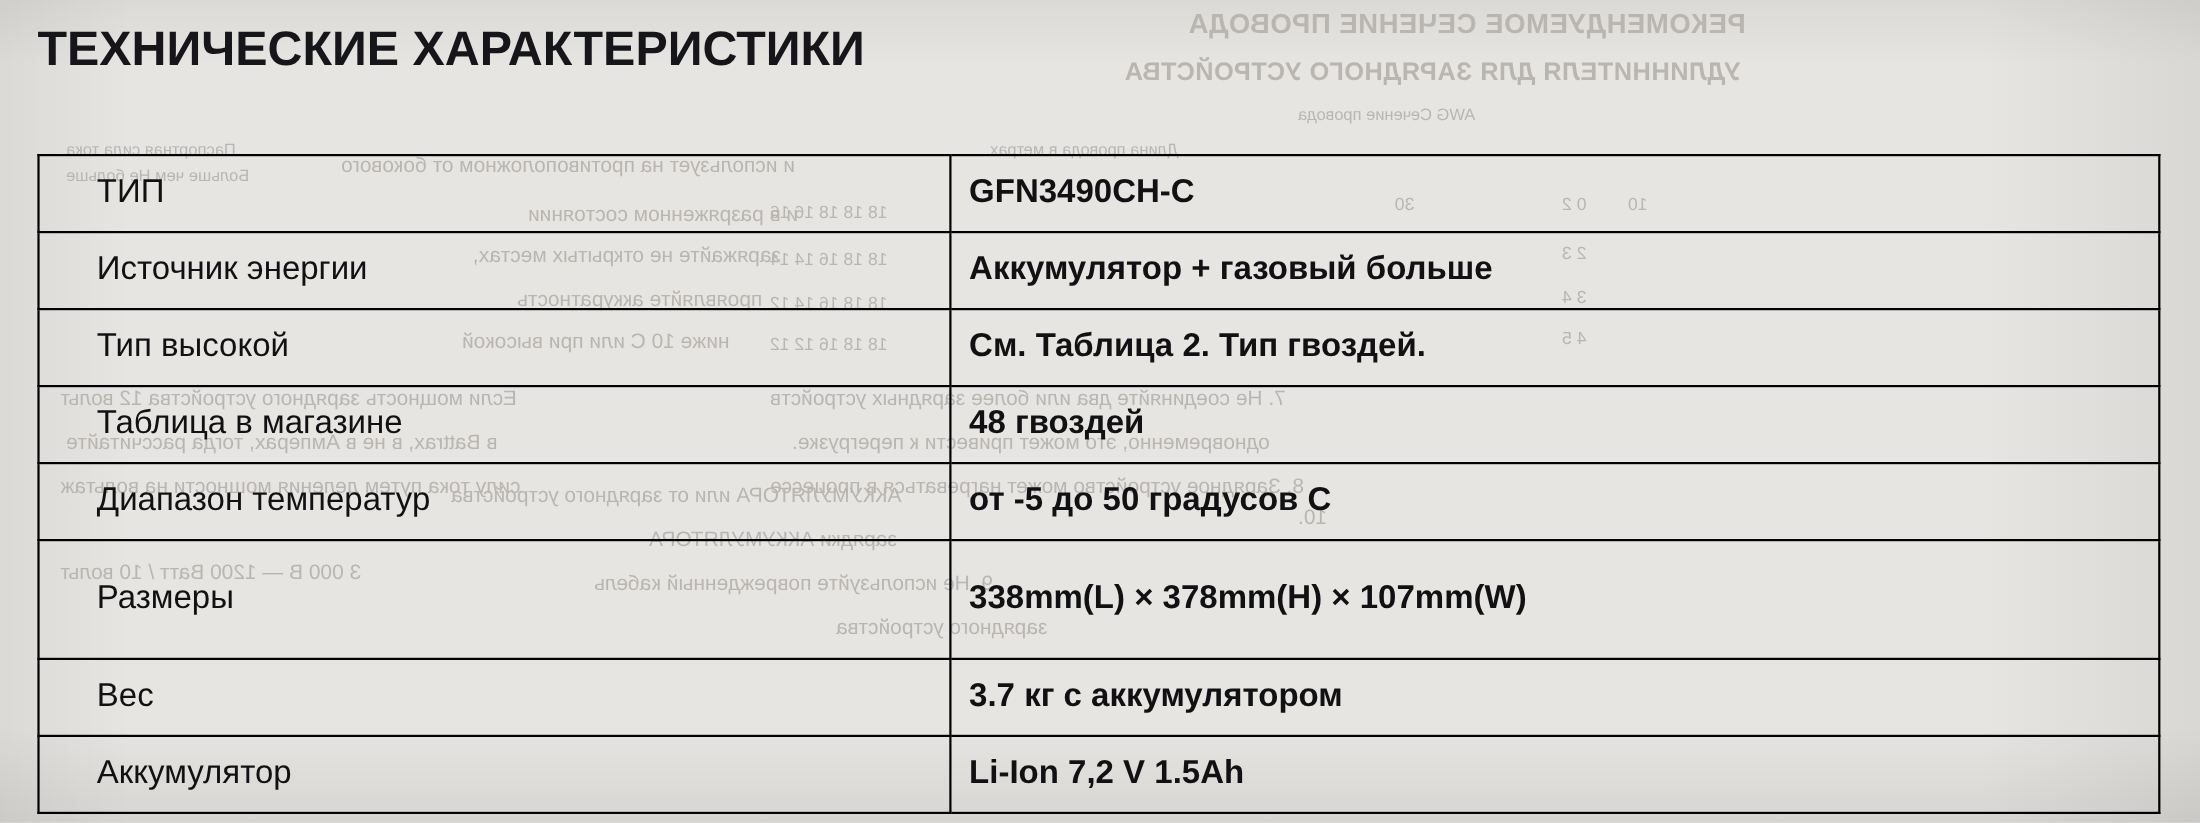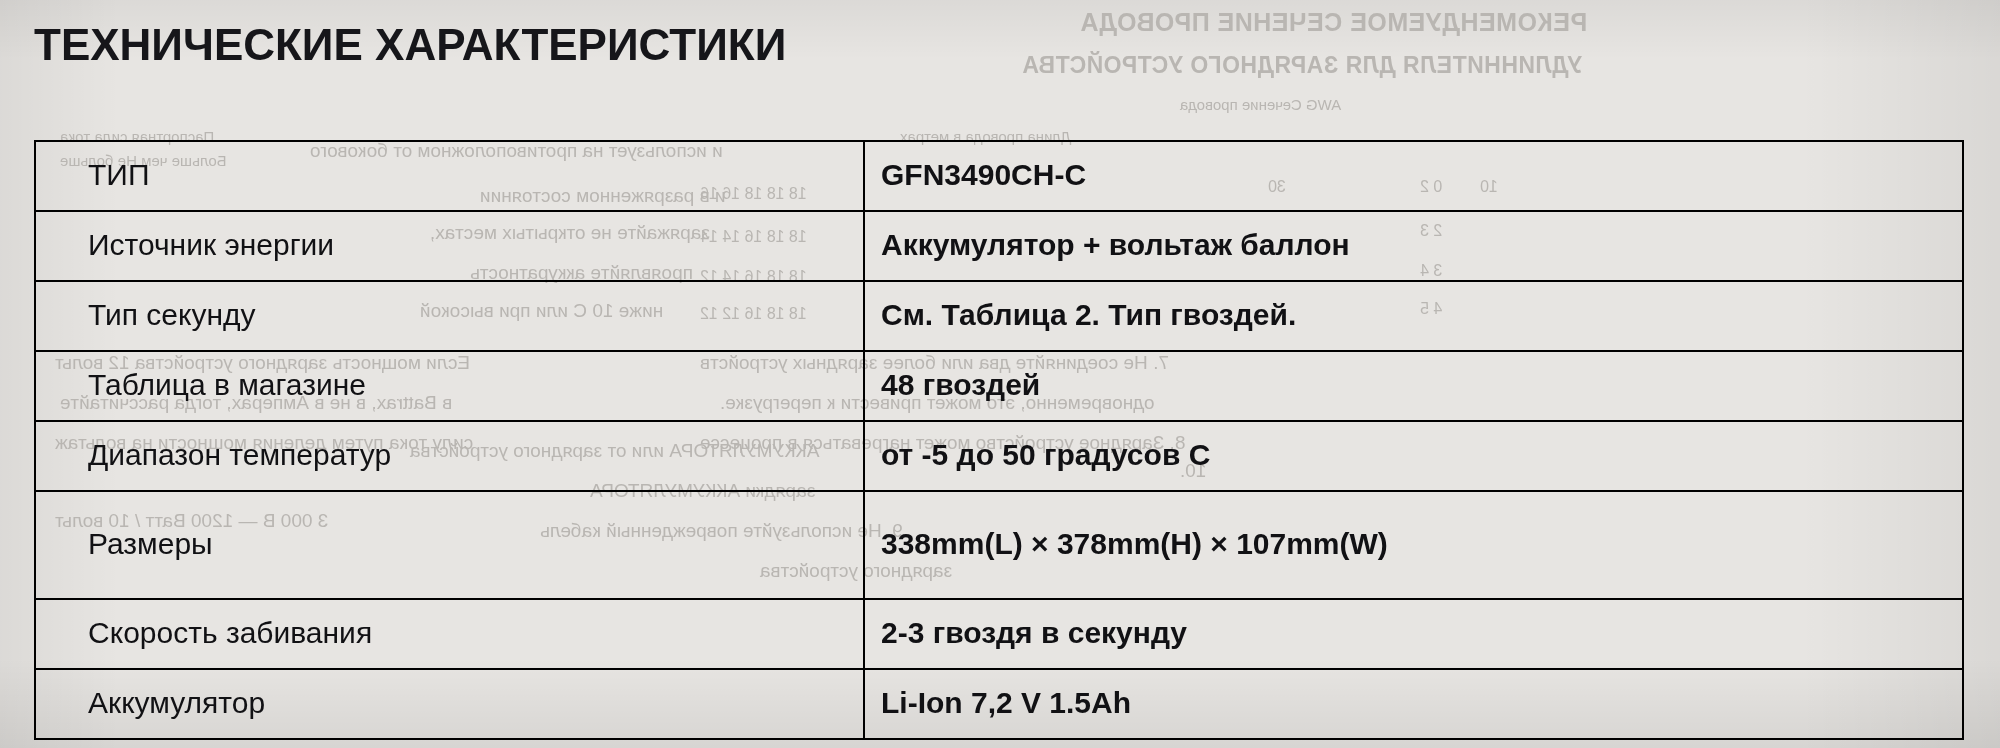--- a/index.html
+++ b/index.html
@@ -144,41 +144,41 @@
   <div class="doc-title">ТЕХНИЧЕСКИЕ ХАРАКТЕРИСТИКИ</div>
 
   <table class="spec">
     <tbody id="spec-body">
         <tr>
           <td class="label">ТИП</td>
           <td class="value">GFN3490CH-C</td>
         </tr>
         <tr>
           <td class="label">Источник энергии</td>
-          <td class="value">Аккумулятор + вольтаж баллон</td>
+          <td class="value">Аккумулятор + газовый больше</td>
         </tr>
         <tr>
-          <td class="label">Тип секунду</td>
+          <td class="label">Тип высокой</td>
           <td class="value">См. Таблица 2. Тип гвоздей.</td>
         </tr>
         <tr>
           <td class="label">Таблица в магазине</td>
           <td class="value">48 гвоздей</td>
         </tr>
         <tr>
           <td class="label">Диапазон температур</td>
           <td class="value">от -5 до 50 градусов С</td>
         </tr>
         <tr class="tall">
           <td class="label">Размеры</td>
           <td class="value">338mm(L) × 378mm(H) × 107mm(W)</td>
         </tr>
         <tr>
-          <td class="label">Скорость забивания</td>
-          <td class="value">2-3 гвоздя в секунду</td>
+          <td class="label">Вес</td>
+          <td class="value">3.7 кг с аккумулятором</td>
         </tr>
         <tr>
           <td class="label">Аккумулятор</td>
           <td class="value">Li-Ion 7,2 V 1.5Ah</td>
         </tr>
       </tbody>
   </table>
 </div>
 
 </body></html>

